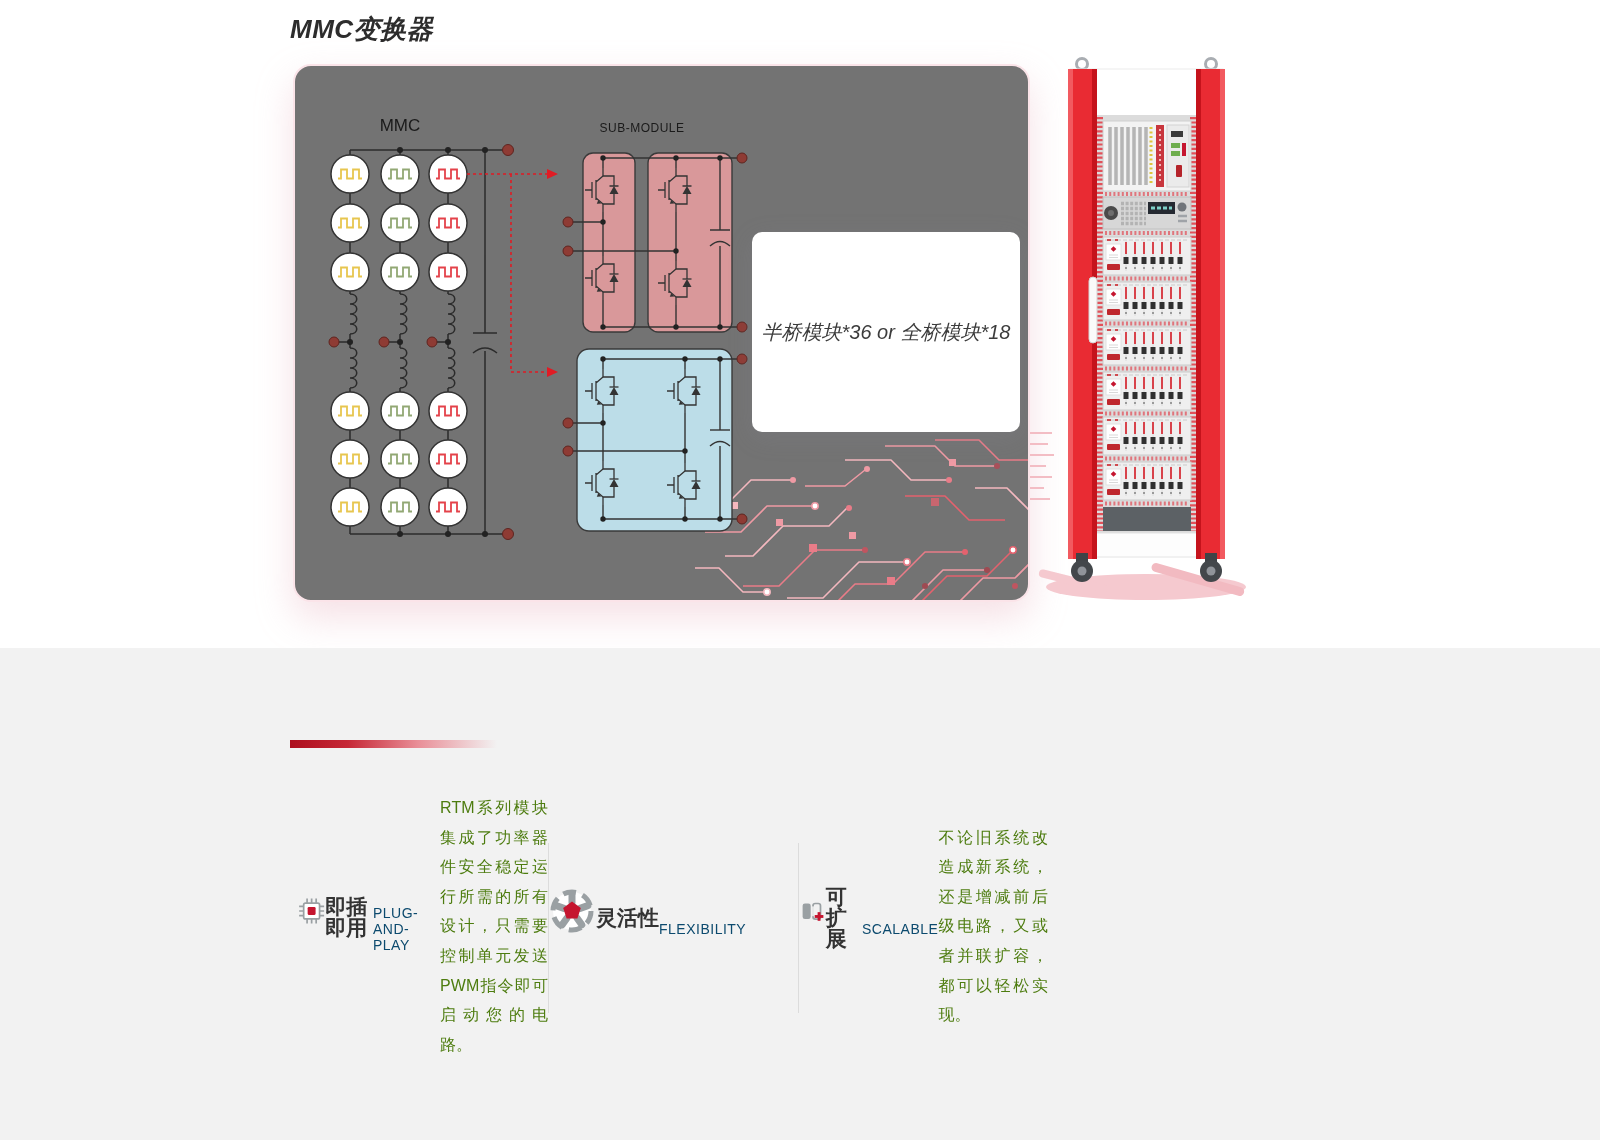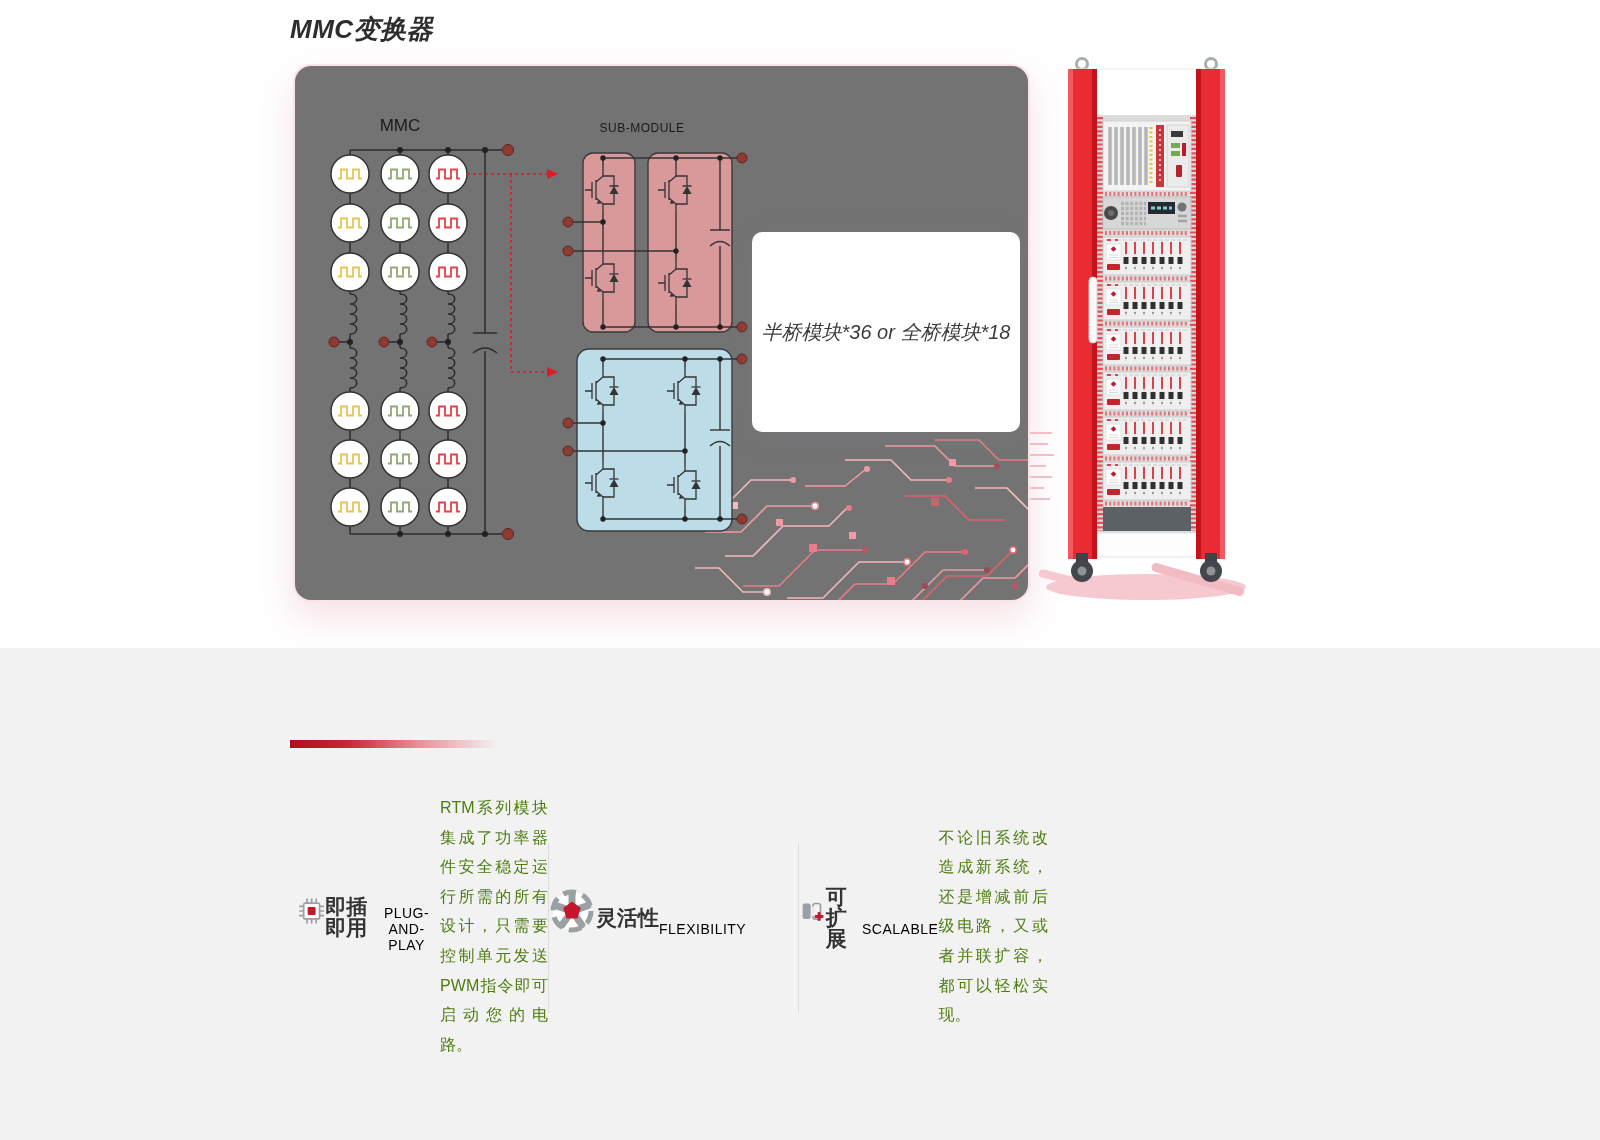--- a/index.html
+++ b/index.html
@@ -27,21 +27,21 @@
   .sec-adv { position:absolute; left:0; top:648px; width:1600px; height:492px; background:#f2f2f2; }
   .adv-title { position:absolute; left:290px; top:47px; font-size:30px; font-weight:bold; color:#333; }
   .adv-bar { position:absolute; left:290px; top:92px; width:207px; height:8px;
     background:linear-gradient(90deg,#ad0f1e 0%,#c62836 28%,#e98f98 62%,rgba(255,255,255,0) 100%); }
   .features { position:absolute; left:298px; top:127px; width:1004px; display:flex; }
   .feature { width:250px; display:flex; flex-direction:row; align-items:center; position:relative; }
   .feature + .feature { border-left:none; }
   .vdiv { position:absolute; left:0; top:68px; width:1px; height:170px; background:#dcdcdc; }
   .f-icon { width:48px; height:48px; margin-bottom:12px; }
   .f-title { font-size:21px; font-weight:bold; color:#333; line-height:1; }
-  .f-sub { font-size:14px; color:#000000; letter-spacing:.5px; margin-top:24px;text-align:center; }
+  .f-sub { font-size:14px; color:#0c4a6e; letter-spacing:.5px; margin-top:24px; }
   .f-body { width:190px; margin-top:18px; font-size:16px; color:#4d7c0f;
     line-height:1.85; text-align:justify; text-align-last:left; }
 </style>
 </head>
 <body>
 
 <div class="page">
 
   <div class="sec-mmc">
     <div class="mmc-title">MMC变换器</div>

